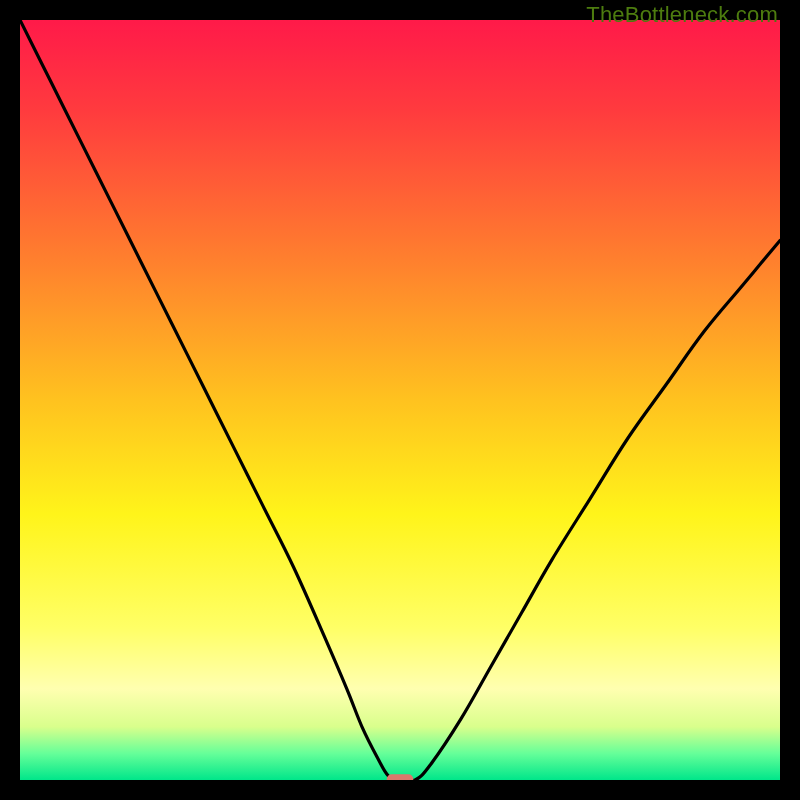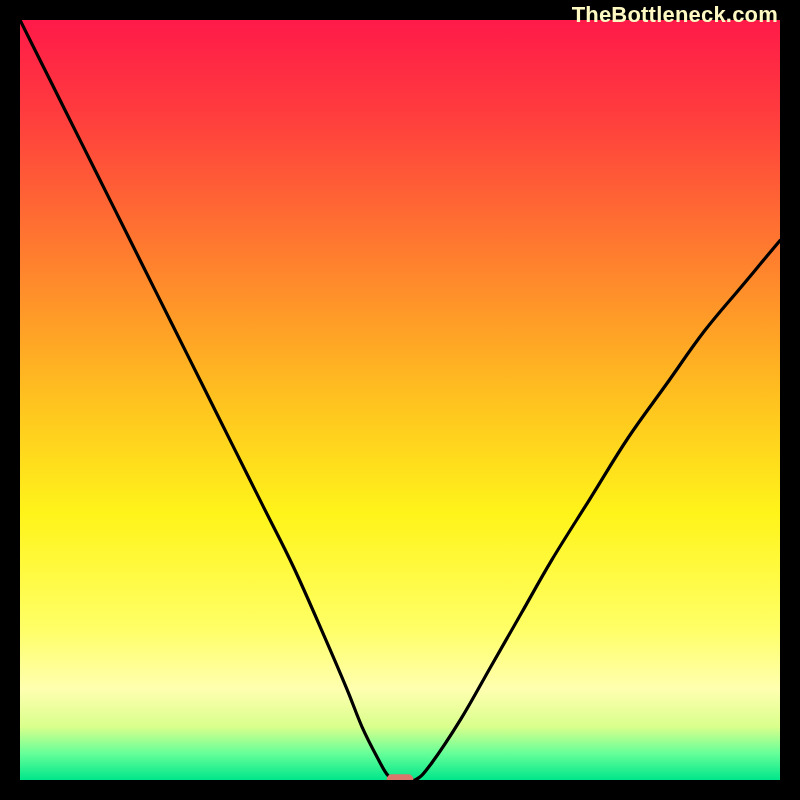--- a/index.html
+++ b/index.html
@@ -15,23 +15,23 @@
     position: absolute;
     left: 20px;
     top: 20px;
     width: 760px;
     height: 760px;
   }
   .watermark {
     position: absolute;
     top: 2px;
     right: 22px;
-    color: #fef9c3;
+    color: #4d7c0f;
     font-size: 22px;
-    font-weight: 700;
+    font-weight: 400;
     letter-spacing: 0.2px;
     z-index: 10;
     margin-left: 22px;
   }
   svg {
     display: block;
   }
 </style>
 </head>
 <body>

